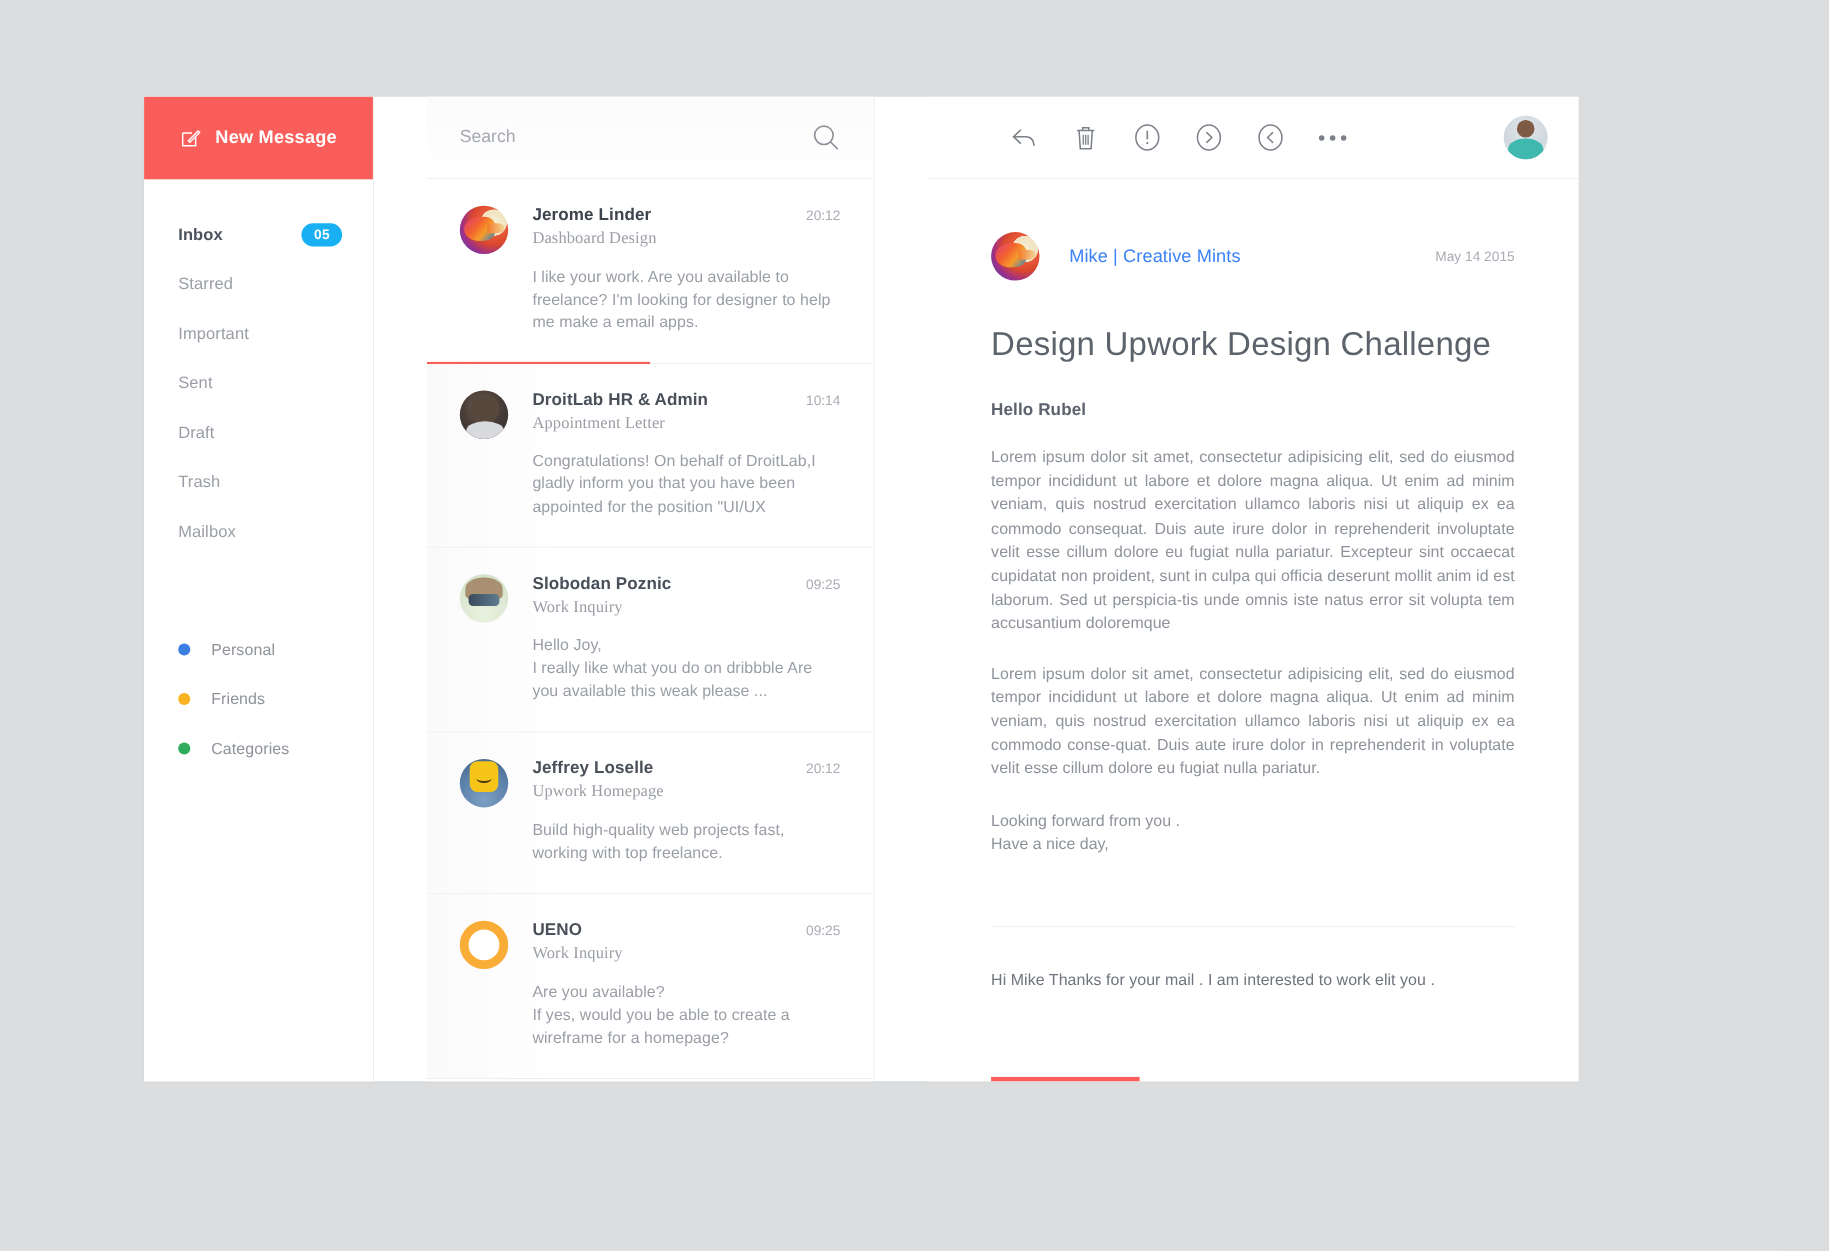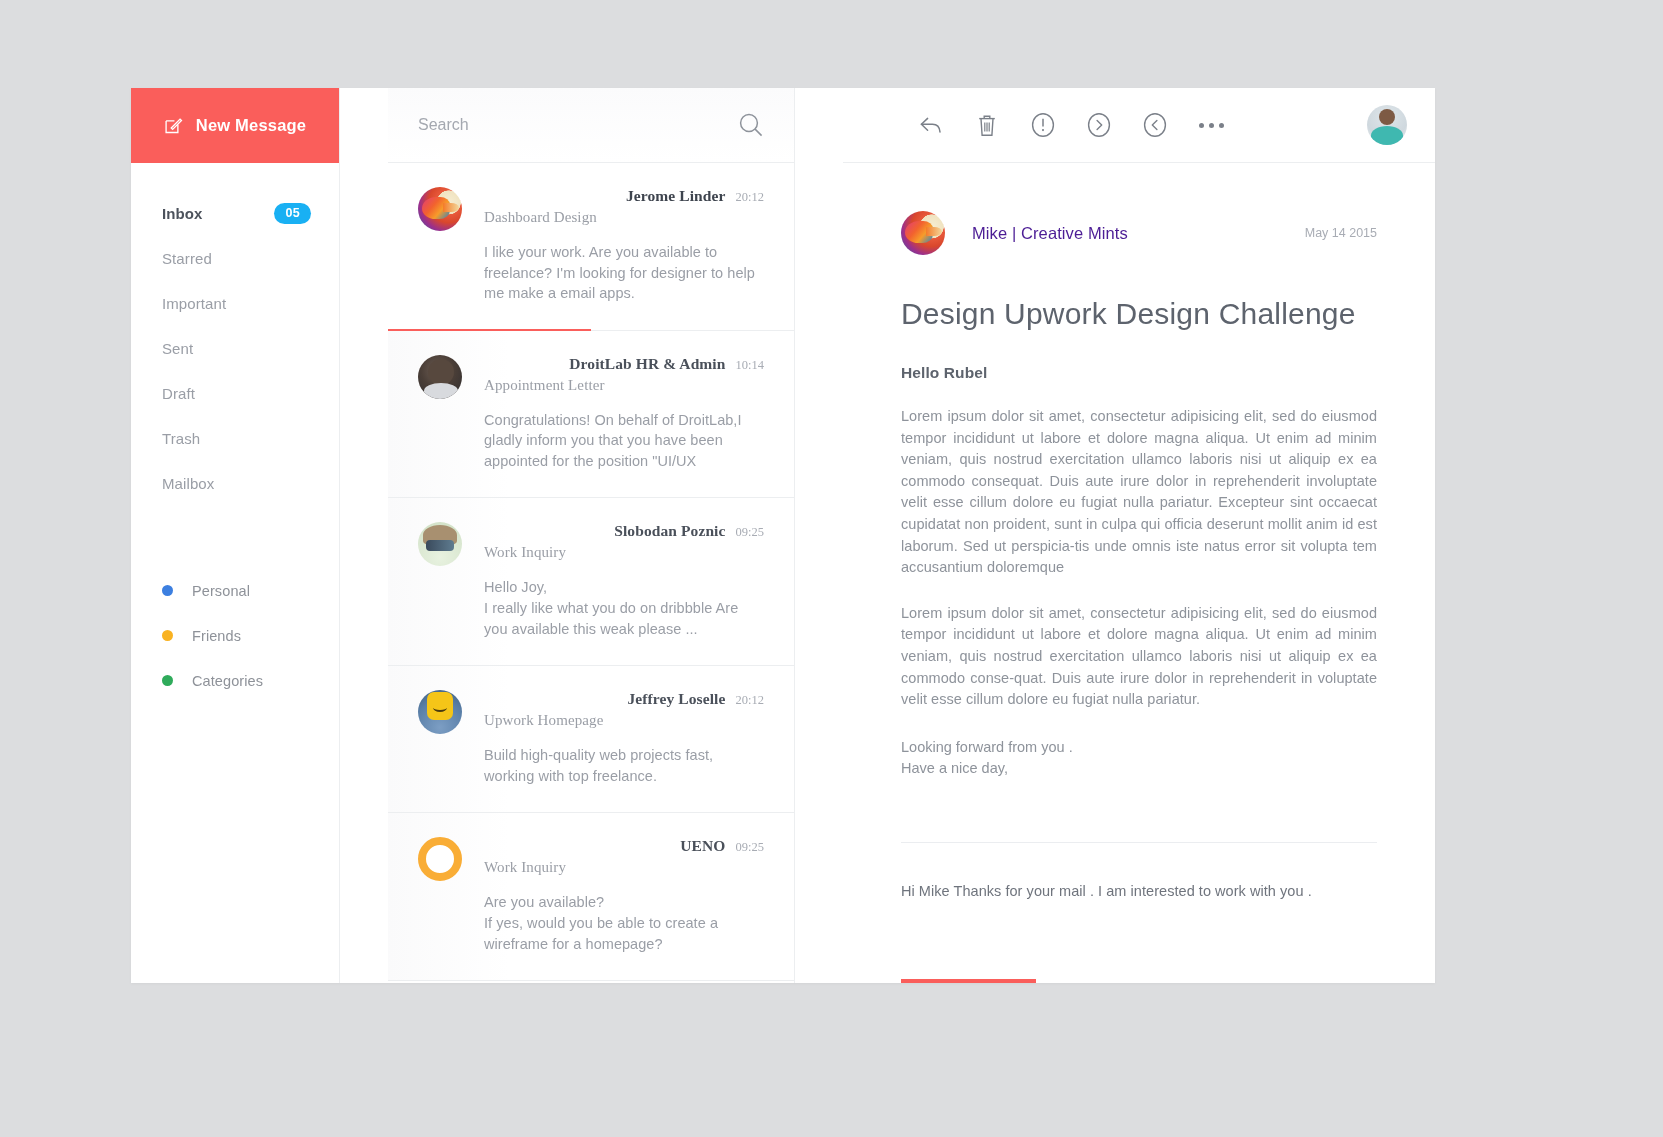--- a/index.html
+++ b/index.html
@@ -227,22 +227,21 @@
     border-radius:0 0 50% 50%;
   }
   .av-ring {
     border: 8px solid #f9ad36;
     background: #ffffff;
   }
   .email-body { flex: 1; min-width: 0; }
   .email-top {
     display: flex;
     align-items: baseline;
-    justify-content: flex-end;
-    font-family: Liberation Serif, serif;
+    justify-content: space-between;
   }
   .sender {
     font-size: 15.5px;
     font-weight: bold;
     color: #4a505a;
     letter-spacing: 0.1px;
   }
   .time {
     font-size: 12.5px;
     color: #a8acb4;
@@ -342,21 +341,21 @@
   .msg-avatar {
     width: 44px; height: 44px;
     border-radius: 50%;
     overflow: hidden;
     position: relative;
     flex-shrink: 0;
     margin-right: 27px;
   }
   .msg-from {
     font-size: 16.5px;
-    color: #4c1d95;
+    color: #3b82f6;
     letter-spacing: 0.1px;
   }
   .msg-date {
     font-size: 12.5px;
     color: #a8acb4;
   }
   .msg-title {
     font-size: 30px;
     font-weight: normal;
     color: #5d636d;
@@ -603,18 +602,18 @@
 
       <h1 class="msg-title">Design Upwork Design Challenge</h1>
       <div class="msg-greeting">Hello Rubel</div>
       <p class="msg-para">Lorem ipsum dolor sit amet, consectetur adipisicing elit, sed do eiusmod tempor incididunt ut labore et dolore magna aliqua. Ut enim ad minim veniam, quis nostrud exercitation ullamco laboris nisi ut aliquip ex ea commodo consequat. Duis aute irure dolor in reprehenderit involuptate velit esse cillum dolore eu fugiat nulla pariatur. Excepteur sint occaecat cupidatat non proident, sunt in culpa qui officia deserunt mollit anim id est laborum. Sed ut perspicia-tis unde omnis iste natus error sit volupta tem accusantium doloremque</p>
       <p class="msg-para">Lorem ipsum dolor sit amet, consectetur adipisicing elit, sed do eiusmod tempor incididunt ut labore et dolore magna aliqua. Ut enim ad minim veniam, quis nostrud exercitation ullamco laboris nisi ut aliquip ex ea commodo conse-quat. Duis aute irure dolor in reprehenderit in voluptate velit esse cillum dolore eu fugiat nulla pariatur.</p>
       <div class="msg-sign">Looking forward from you .</div>
       <div class="msg-sign" style="margin-top:0">Have a nice day,</div>
 
       <div class="divider"></div>
 
-      <div class="reply-text">Hi Mike Thanks for your mail . I am interested to work with you .</div>
+      <div class="reply-text">Hi Mike Thanks for your mail . I am interested to work elit you .</div>
 
       <button class="send-btn">SEND</button>
     </div>
   </section>
 </div>
 
 </body></html>

